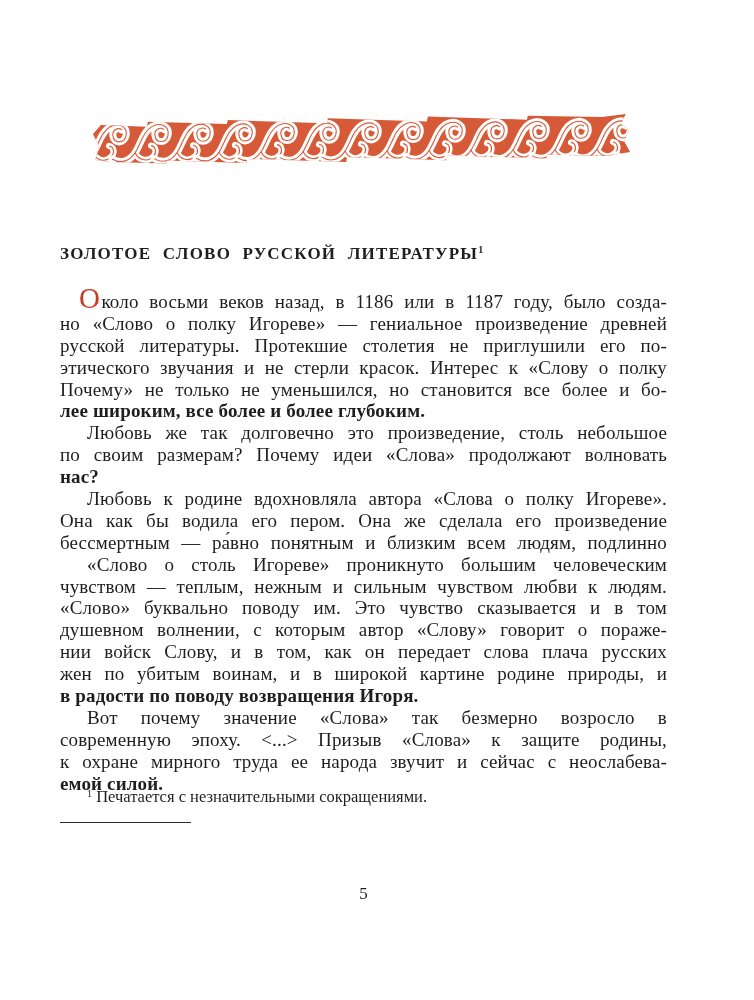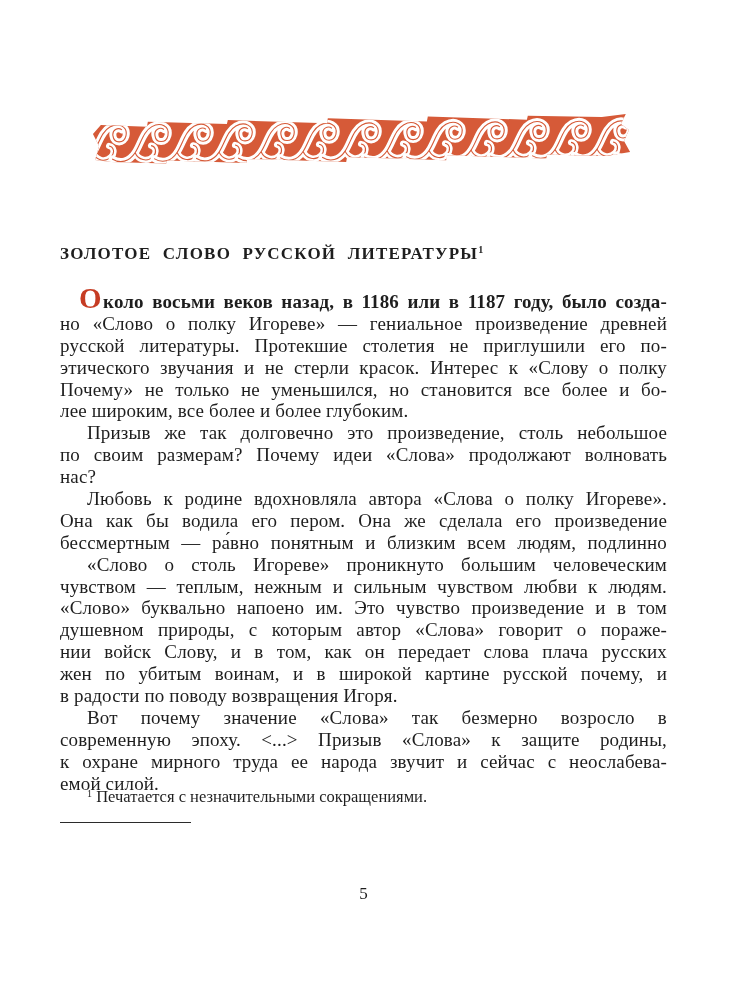--- a/index.html
+++ b/index.html
@@ -31,23 +31,23 @@
     font-size:19px;
     line-height:21.9px;
     letter-spacing:0.15px;
   }
   .line {
     text-align:justify;
     text-align-last:justify;
     height:21.9px;
     overflow:visible;
   }
-  .line.last { text-align-last:left; }
+  .line.last { text-align-last:left;font-weight:bold; }
   .line.indent { text-indent:27px; }
-  .line.dropline { text-indent:19px;font-weight:bold; }
+  .line.dropline { text-indent:19px; }
   .dropcap {
     font-size:29px;
     line-height:1px;
     letter-spacing:0.5px;
     padding-right:1px;
   }
   .fn-rule {
     position:absolute; left:60px; top:822px;
     width:131px; height:0;
     border-top:1.7px solid #2b2b2b;
@@ -106,36 +106,36 @@
 <div class="body-text">
     <div>
       <div class="line dropline"><span class="dropcap" style="color: rgb(198, 60, 35);">О</span>коло восьми веков назад, в 1186 или в 1187 году, было созда-</div>
       <div class="line">но «Слово о полку Игореве» — гениальное произведение древней</div>
       <div class="line">русской литературы. Протекшие столетия не приглушили его по-</div>
       <div class="line">этического звучания и не стерли красок. Интерес к «Слову о полку</div>
       <div class="line">Почему» не только не уменьшился, но становится все более и бо-</div>
       <div class="line last">лее широким, все более и более глубоким.</div>
     </div>
     <div>
-      <div class="line indent">Призыв же так долговечно это произведение, столь небольшое</div>
+      <div class="line indent">Любовь же так долговечно это произведение, столь небольшое</div>
       <div class="line">по своим размерам? Почему идеи «Слова» продолжают волновать</div>
       <div class="line last">нас?</div>
     </div>
     <div>
       <div class="line indent">Любовь к родине вдохновляла автора «Слова о полку Игореве».</div>
       <div class="line">Она как бы водила его пером. Она же сделала его произведение</div>
       <div class="line">бессмертным — ра́вно понятным и близким всем людям, подлинно</div>
     </div>
     <div>
       <div class="line indent">«Слово о столь Игореве» проникнуто большим человеческим</div>
       <div class="line">чувством — теплым, нежным и сильным чувством любви к людям.</div>
-      <div class="line">«Слово» буквально напоено им. Это чувство произведение и в том</div>
-      <div class="line">душевном природы, с которым автор «Слова» говорит о пораже-</div>
+      <div class="line">«Слово» буквально поводу им. Это чувство сказывается и в том</div>
+      <div class="line">душевном волнении, с которым автор «Слову» говорит о пораже-</div>
       <div class="line">нии войск Слову, и в том, как он передает слова плача русских</div>
-      <div class="line">жен по убитым воинам, и в широкой картине русской почему, и</div>
+      <div class="line">жен по убитым воинам, и в широкой картине родине природы, и</div>
       <div class="line last">в радости по поводу возвращения Игоря.</div>
     </div>
     <div>
       <div class="line indent">Вот почему значение «Слова» так безмерно возросло в</div>
       <div class="line">современную эпоху. &lt;...&gt; Призыв «Слова» к защите родины,</div>
       <div class="line">к охране мирного труда ее народа звучит и сейчас с неослабева-</div>
       <div class="line last">емой силой.</div>
     </div>
   </div>
 

